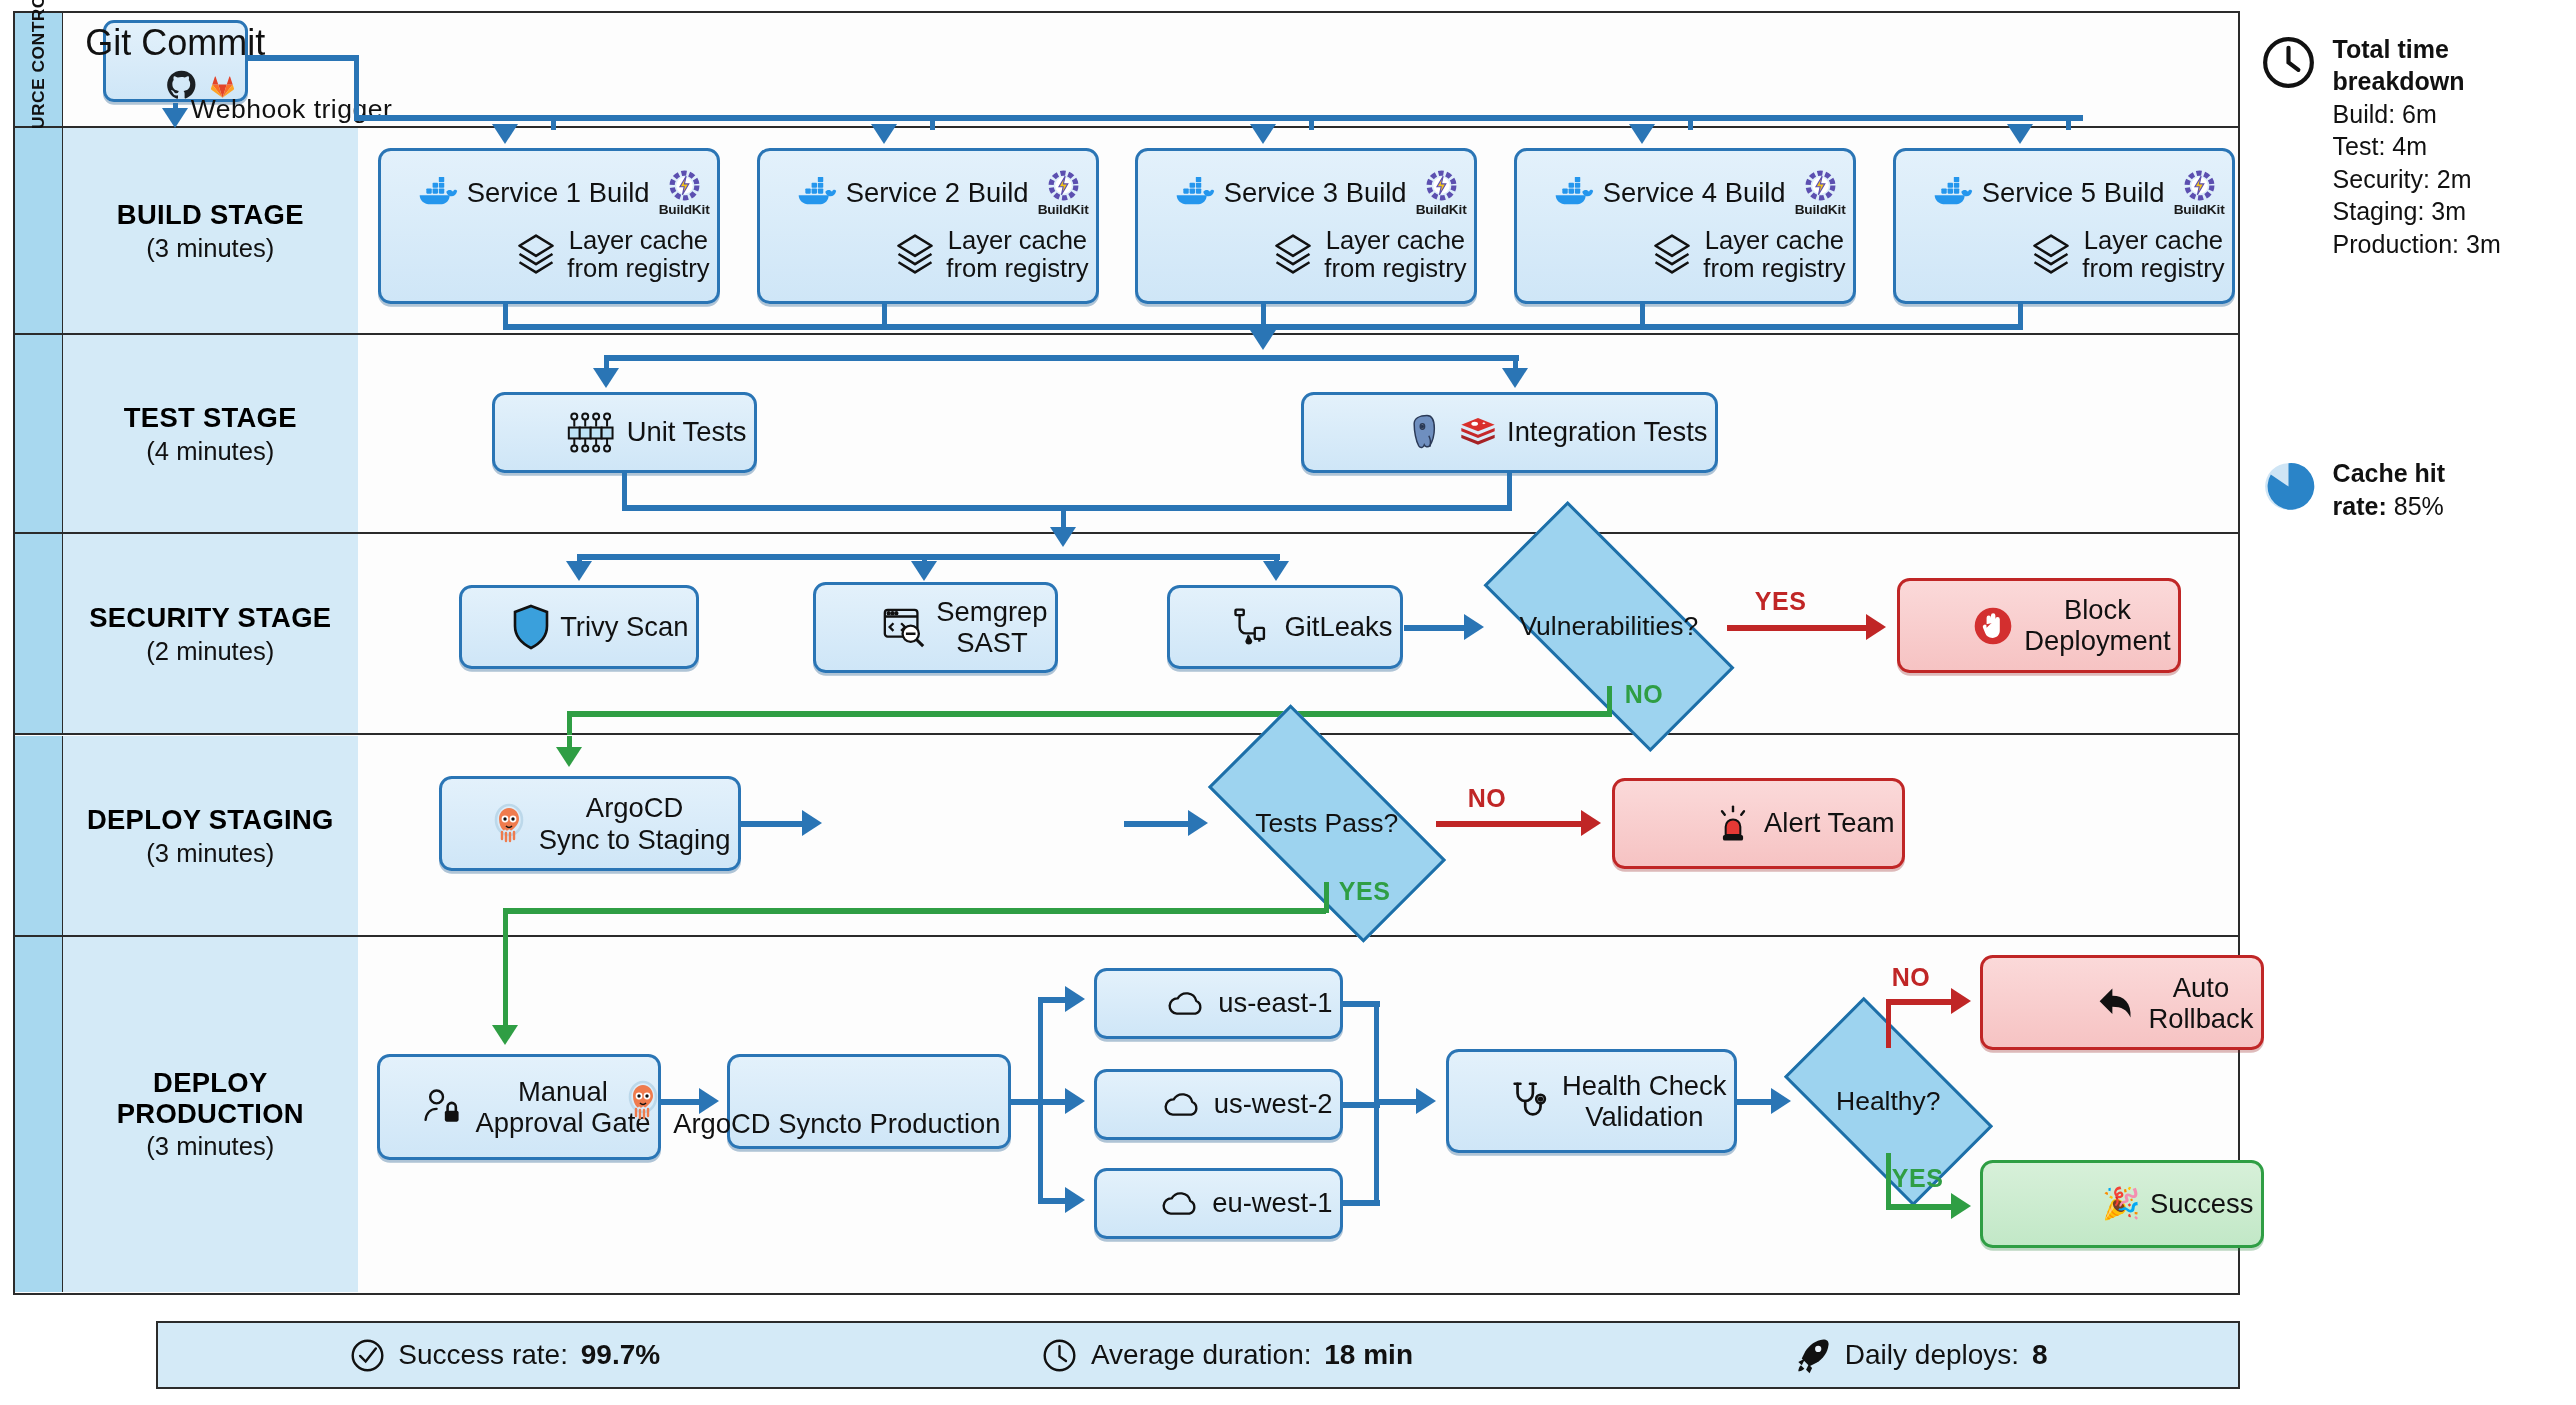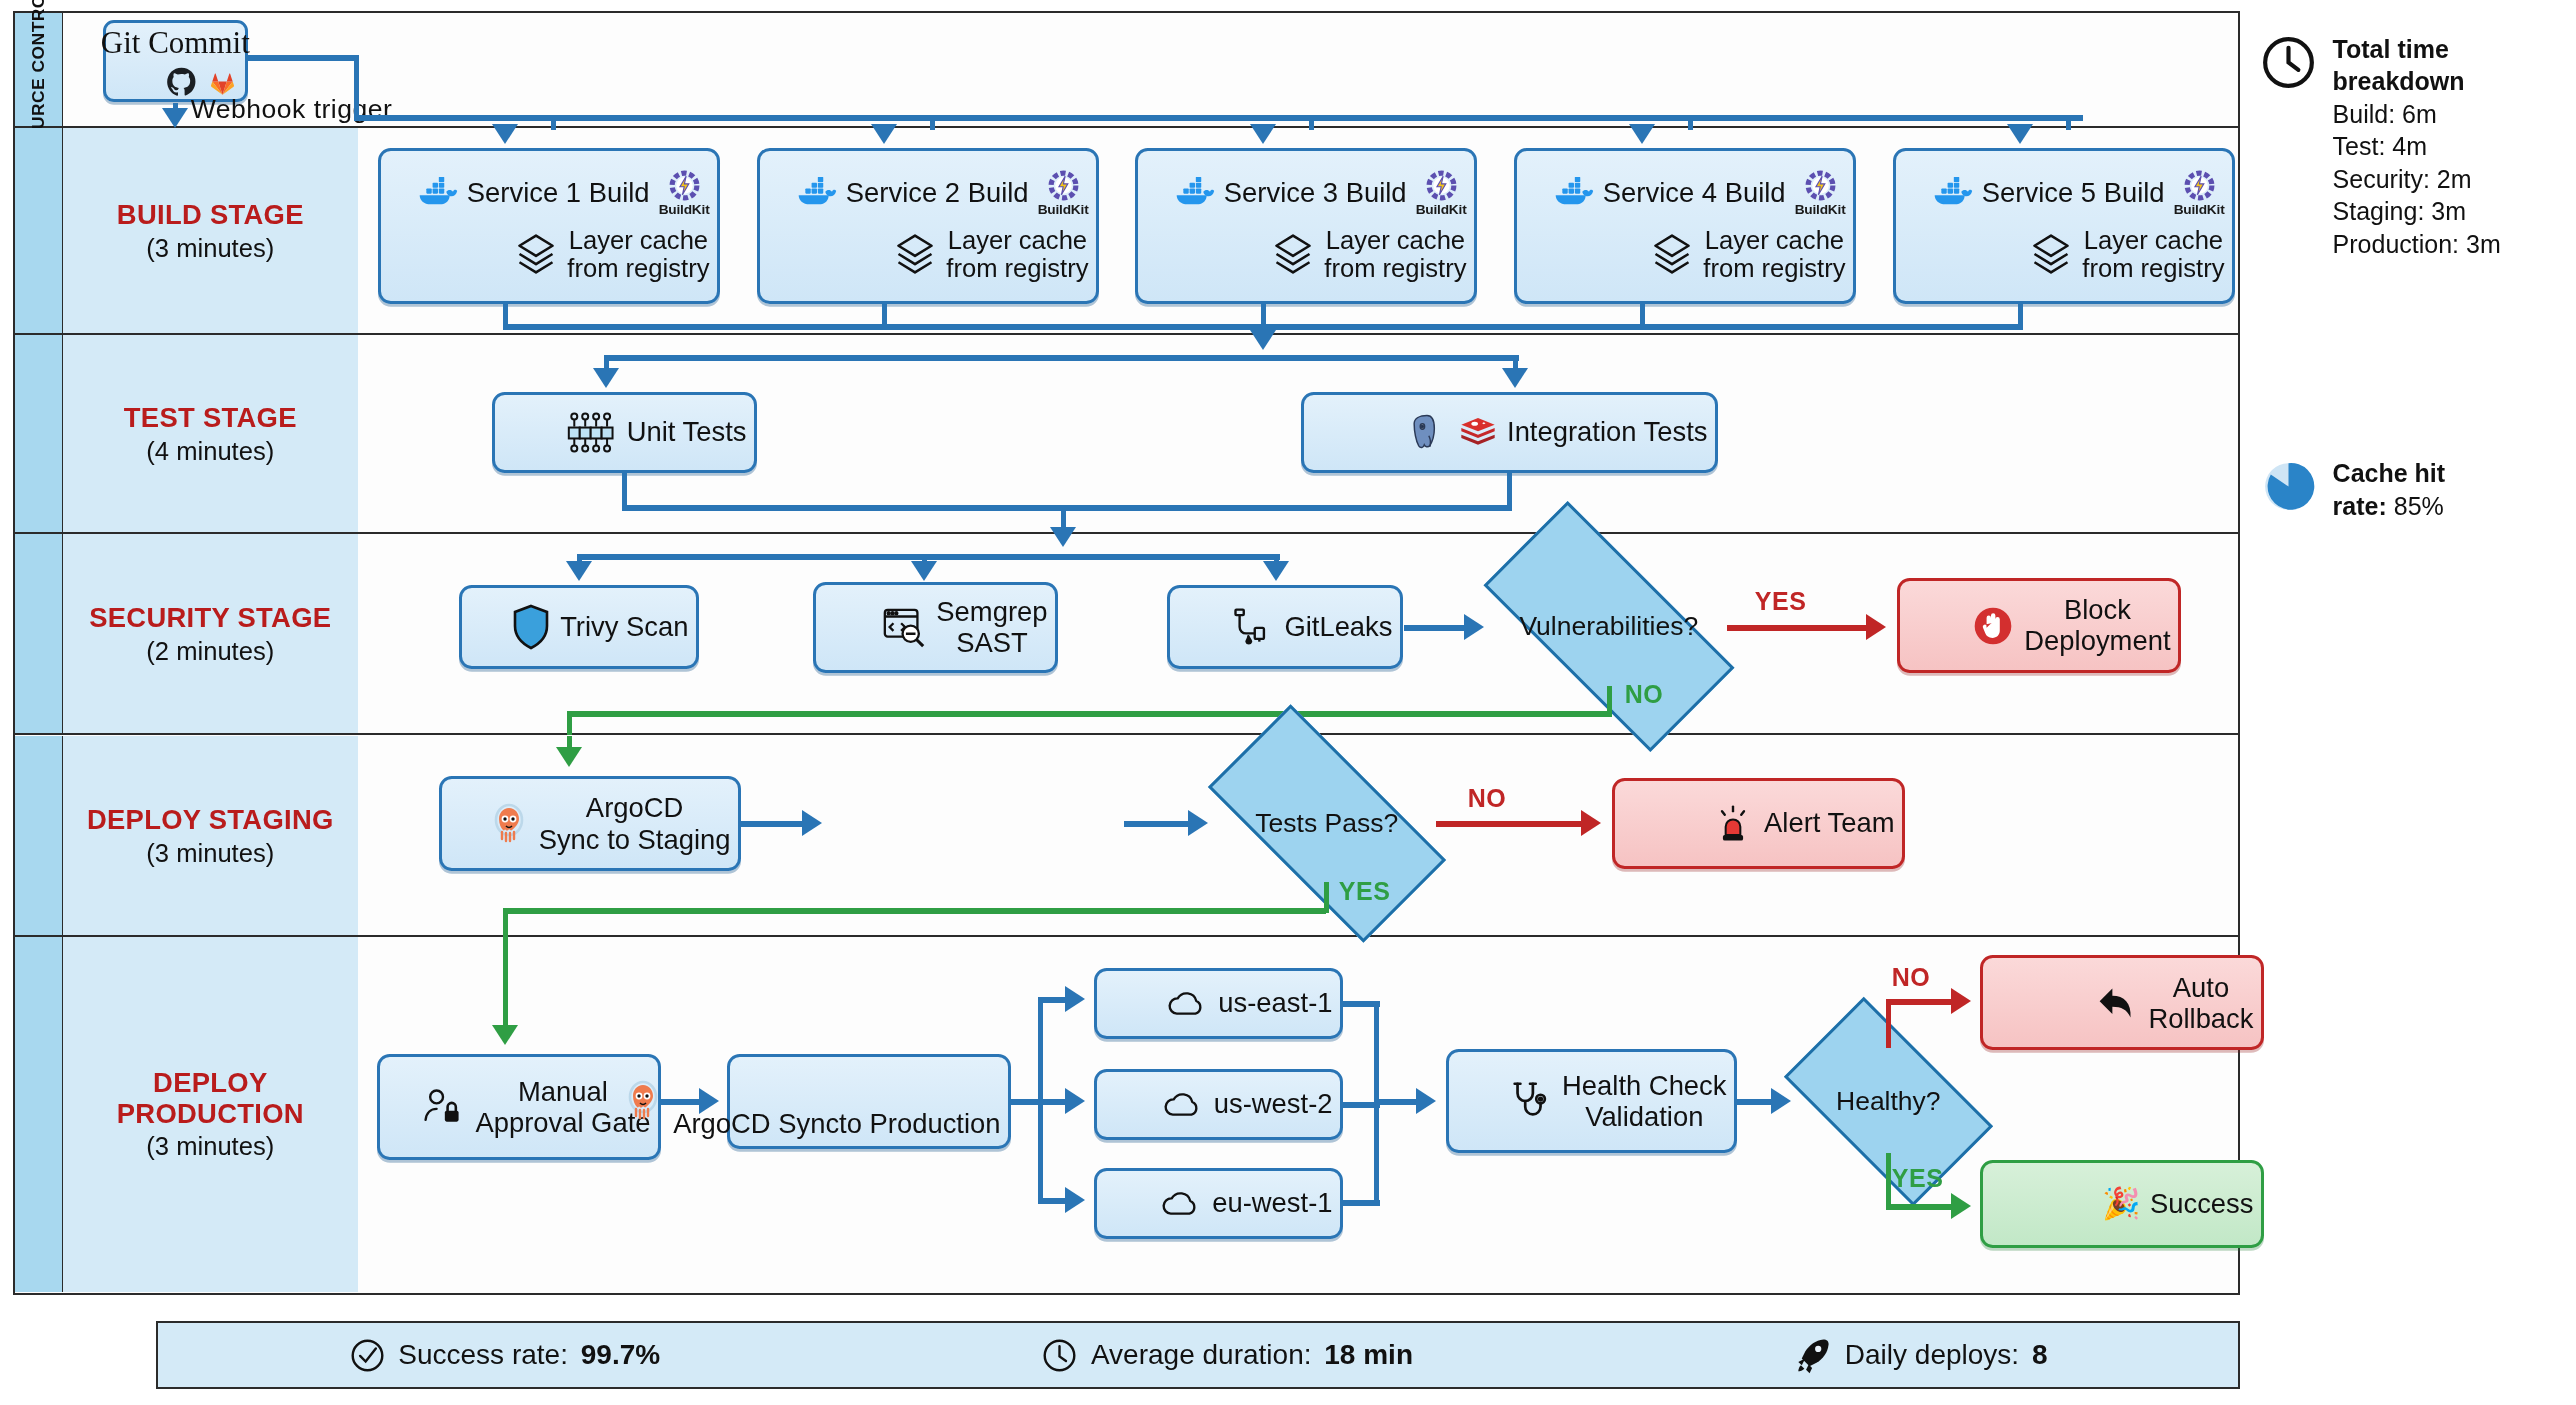--- a/index.html
+++ b/index.html
@@ -58,21 +58,21 @@
     left: 48px; top: 0; bottom: 0;
     width: 295px;
     background: #d4eaf7;
     display: flex;
     flex-direction: column;
     align-items: center;
     justify-content: center;
     text-align: center;
     line-height: 1.28;
   }
-  .lane-title .t1 { font-weight: bold; font-size: 27.4px; color: #b91c1c; letter-spacing: 0.3px;}
+  .lane-title .t1 { font-weight: bold; font-size: 27.4px; color: #000000; letter-spacing: 0.3px;}
   .lane-title .t2 { font-size: 25.6px; color: #111; }
   .lane-body {
     position: absolute;
     left: 342px; right: 0; top: 0; bottom: 0;
   }
 
   
   .node {
     position: absolute;
     border: 3.7px solid #2a75b5;
@@ -198,21 +198,21 @@
 
   <div id="diagram-frame">
 
     <div class="lane" style="top:0; height:115px;">
       <div class="lane-tab">
         <span>SOURCE CONTROL</span>
       </div>
       <div class="lane-body" style="left:48px;">
 
         <div class="node stack" style="left:40px; top:7.3px; width:145px; height:82px; border-radius:11px;">
-          <div class="label" style="font-size:31px;font-family:Liberation Serif, serif;">Git Commit</div>
+          <div class="label" style="font-size:36px;">Git Commit</div>
           <div class="row" style="margin-top:1.8px;">
 
             <span class="ico">
               <svg width="31" height="31" viewBox="0 0 24 24">
                   <path fill="#1b1f23" d="M12 .5C5.7.5.9 5.3.9 11.6c0 4.9 3.2 9.1 7.6 10.6.6.1.8-.2.8-.6v-2c-3.1.7-3.8-1.5-3.8-1.5-.5-1.3-1.2-1.7-1.2-1.7-1-.7.1-.7.1-.7 1.1.1 1.7 1.1 1.7 1.1 1 1.7 2.6 1.2 3.2.9.1-.7.4-1.2.7-1.5-2.5-.3-5.1-1.2-5.1-5.5 0-1.2.4-2.2 1.1-3-.1-.3-.5-1.4.1-2.9 0 0 .9-.3 3 1.1.9-.2 1.8-.4 2.7-.4.9 0 1.8.1 2.7.4 2.1-1.4 3-1.1 3-1.1.6 1.5.2 2.6.1 2.9.7.8 1.1 1.8 1.1 3 0 4.3-2.6 5.2-5.1 5.5.4.3.8 1 .8 2.1v3.1c0 .4.2.7.8.6 4.4-1.5 7.6-5.7 7.6-10.6C23.1 5.3 18.3.5 12 .5z"></path>
                 </svg>
             </span>
 
             <span class="ico">
               <svg width="31" height="31" viewBox="0 0 24 24">

